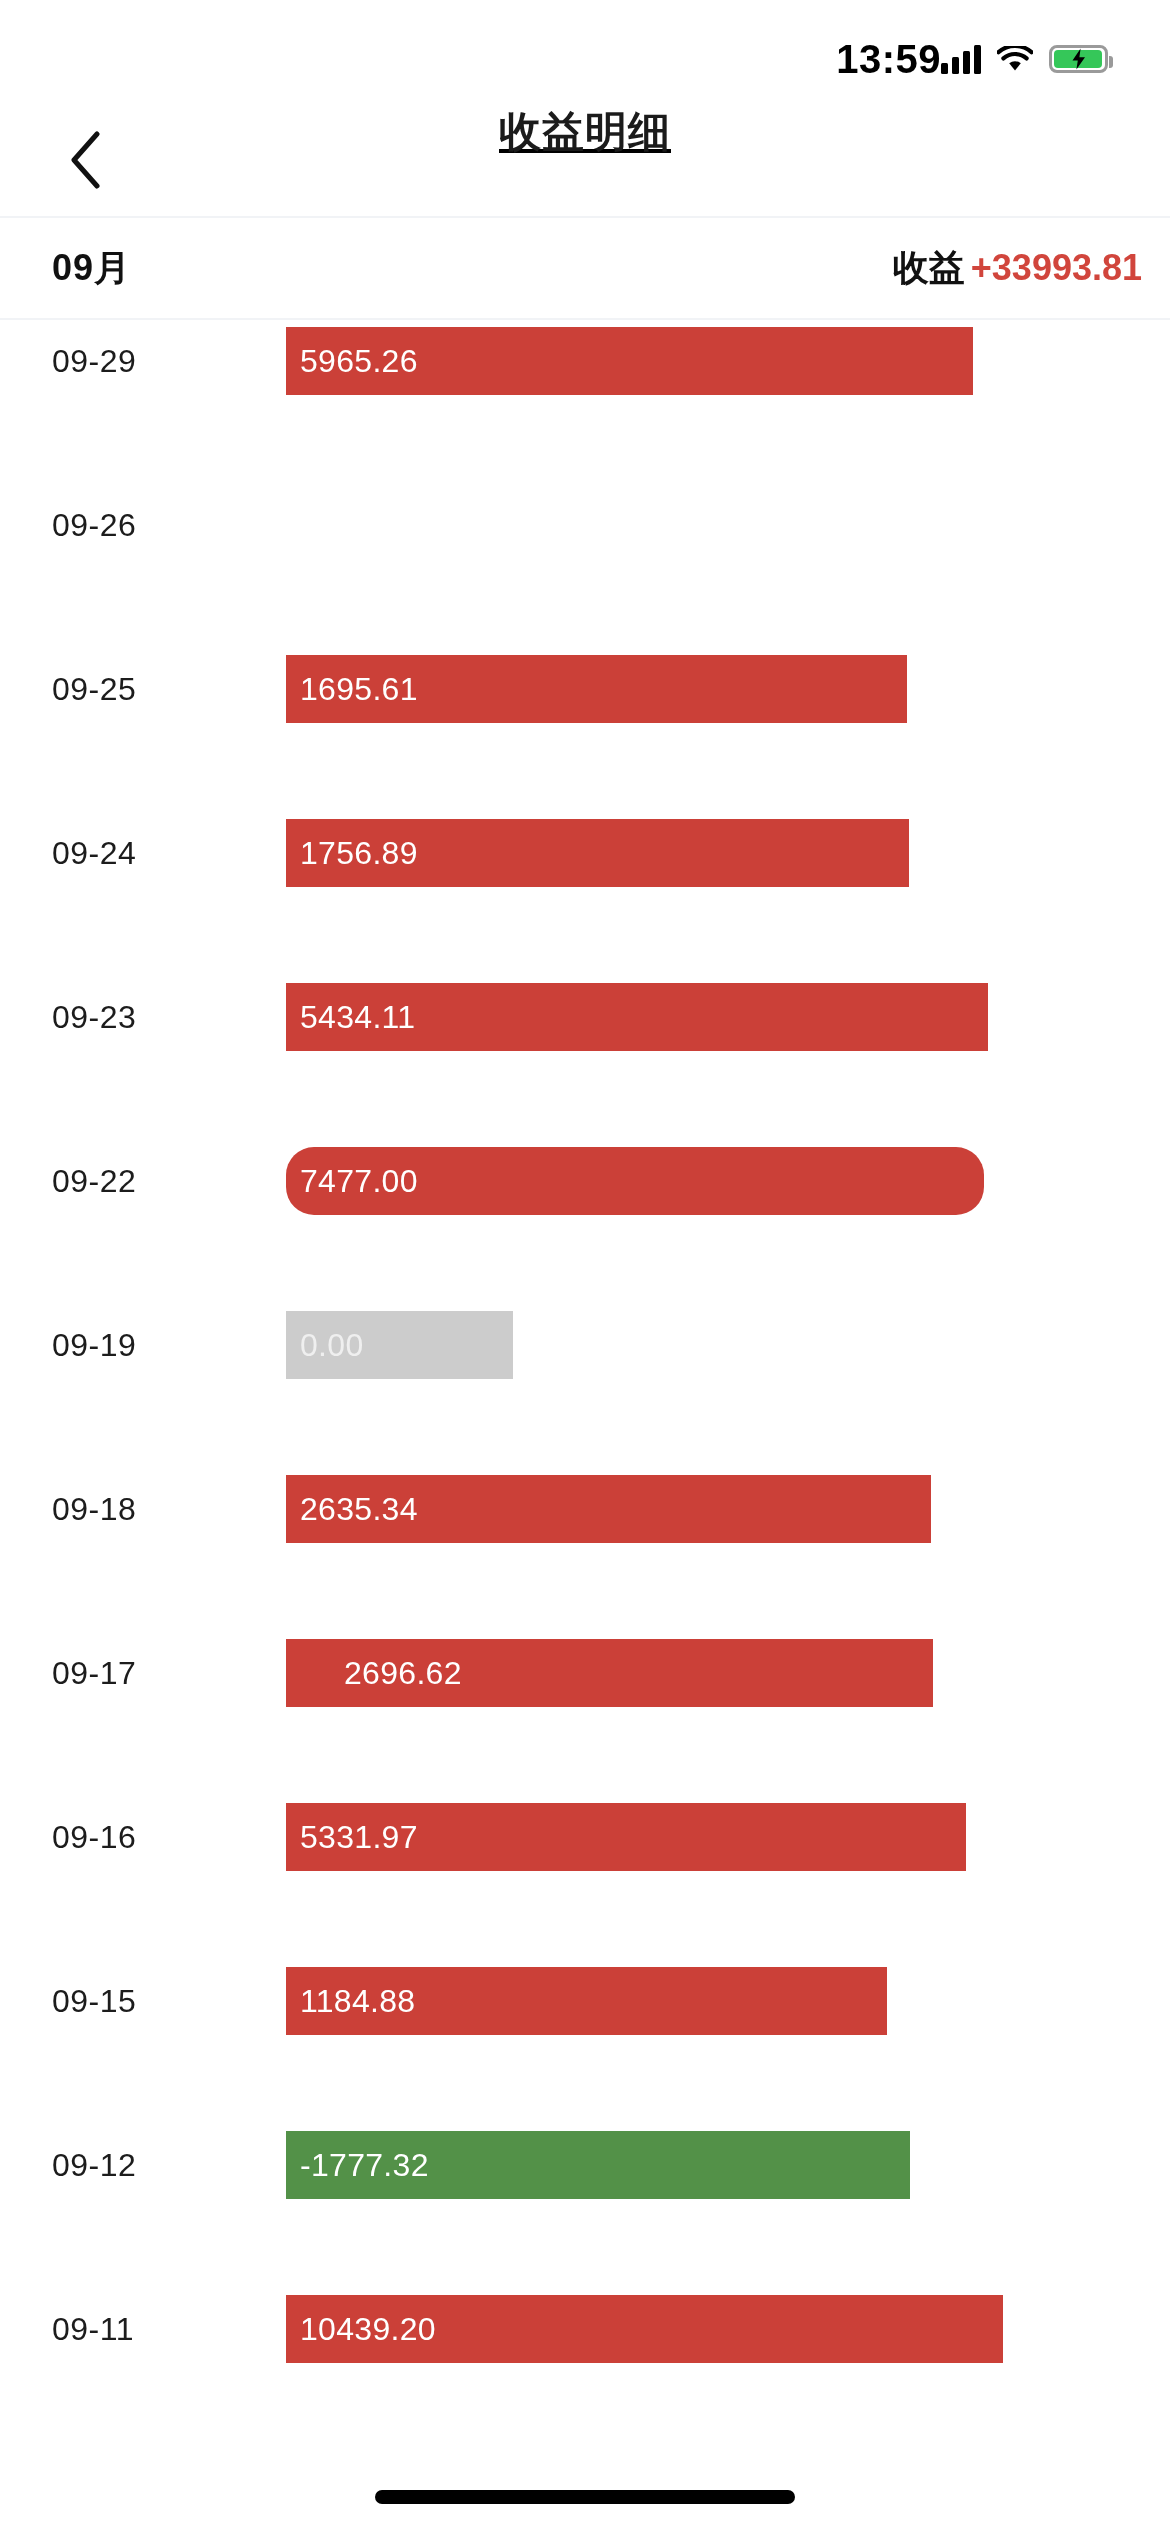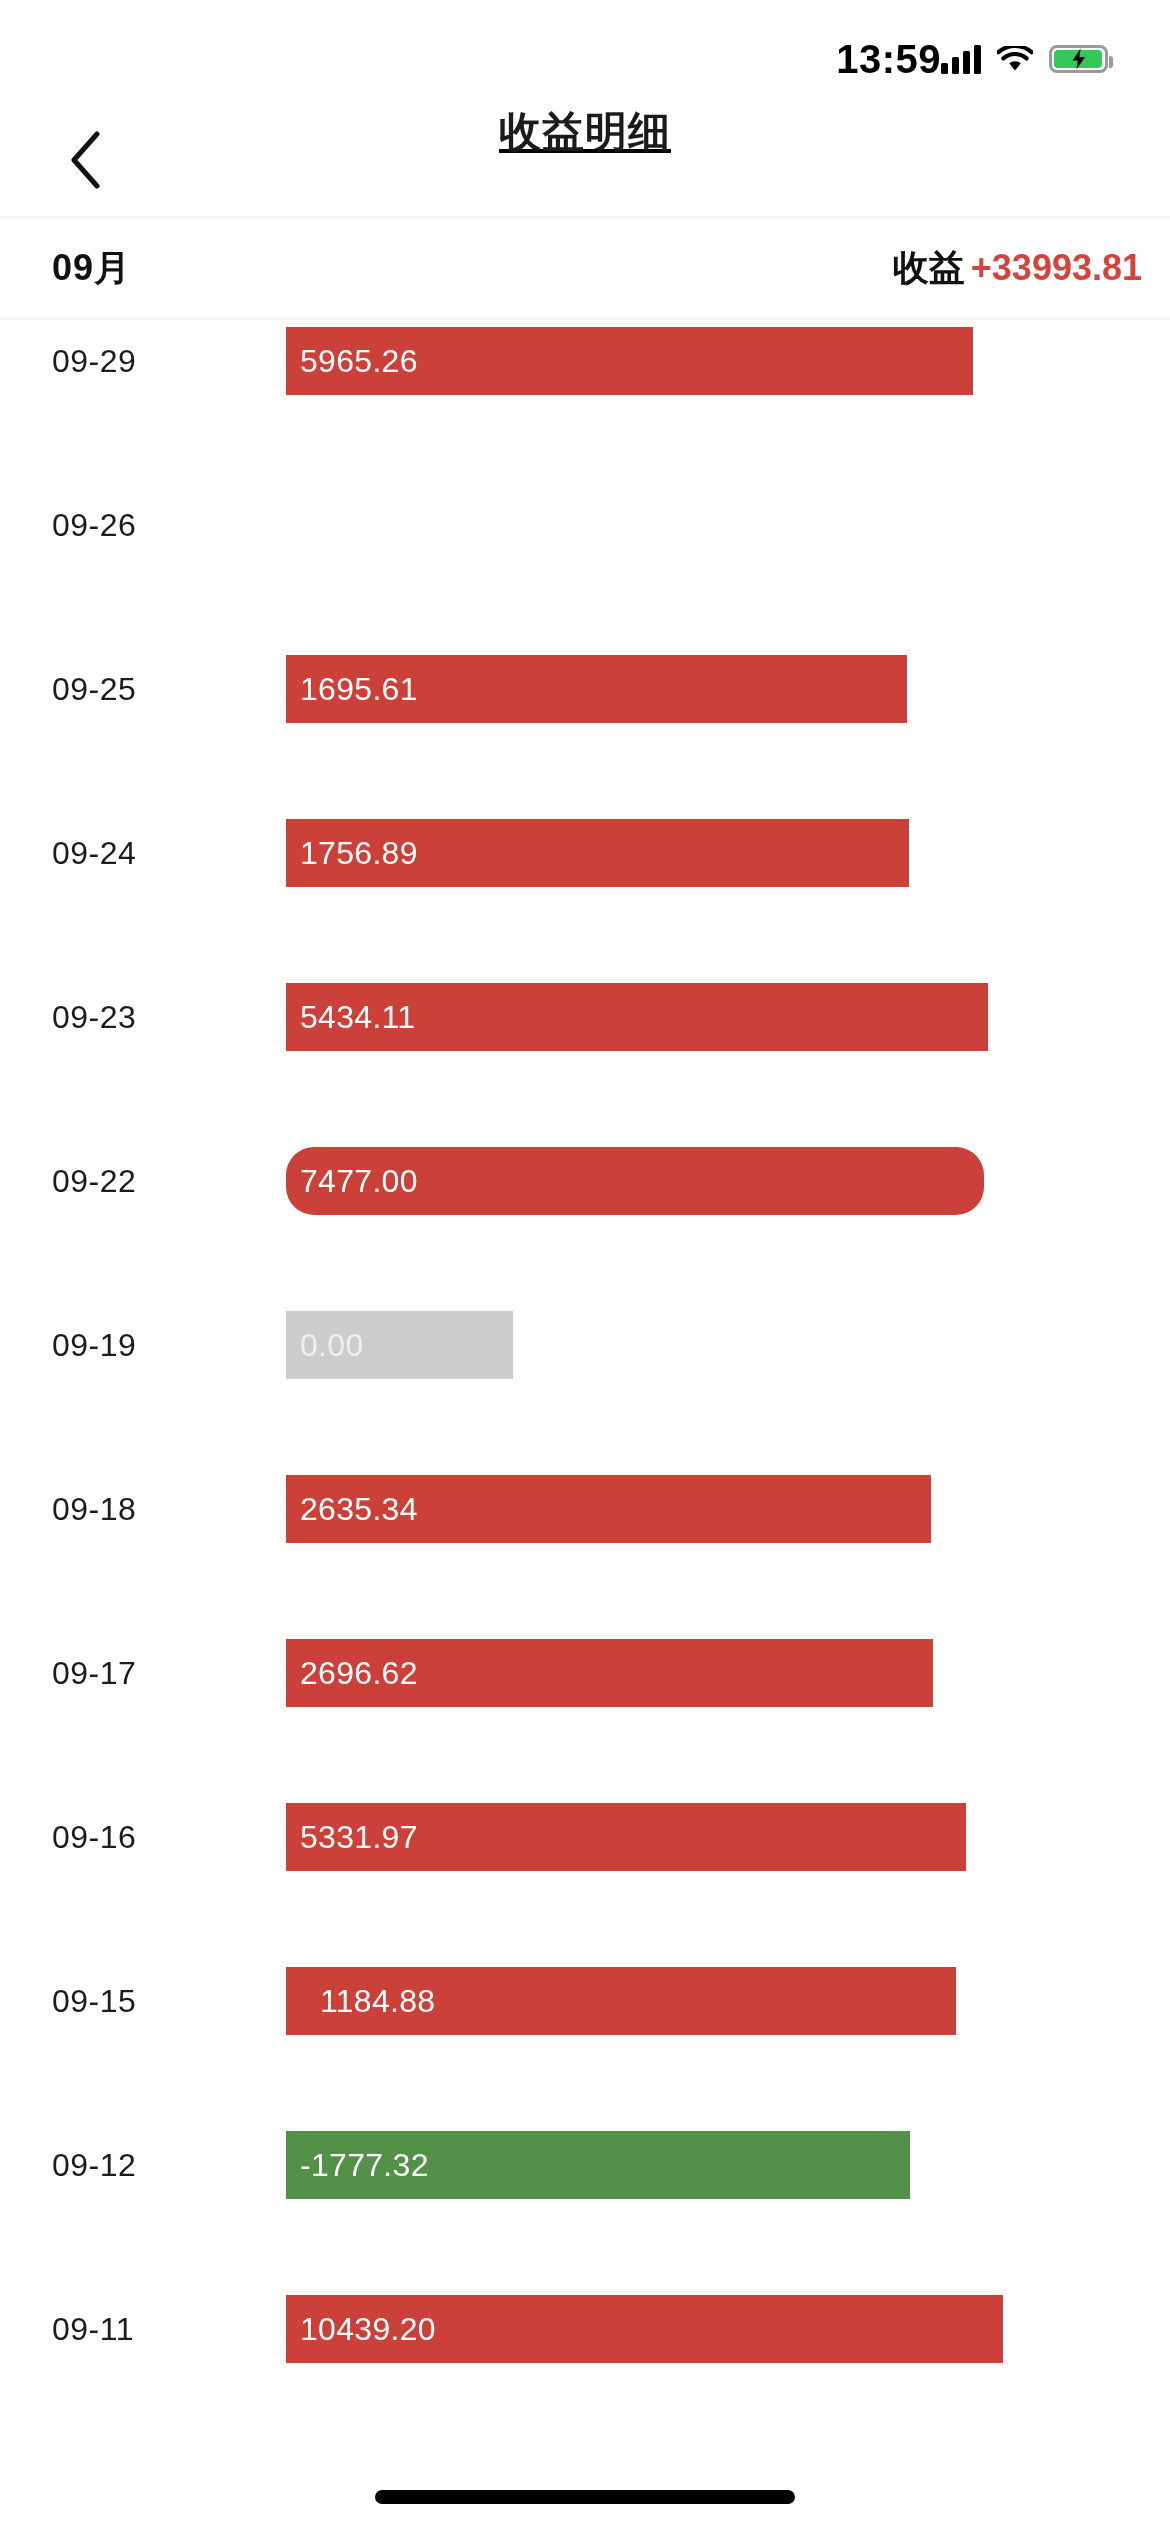--- a/index.html
+++ b/index.html
@@ -206,35 +206,35 @@
       <div class="row-gap"></div>
       <div class="row-wrap">
         <div class="date">09-18</div>
         <div class="bar pos" style="width: 645px;">
           <span class="bar-value">2635.34</span>
         </div>
       </div>
       <div class="row-gap"></div>
       <div class="row-wrap">
         <div class="date">09-17</div>
-        <div class="bar pos" style="width: 647px;">
+        <div class="bar pos" style="width: 647px; padding-left: 44px;">
           <span class="bar-value">2696.62</span>
         </div>
       </div>
       <div class="row-gap"></div>
       <div class="row-wrap">
         <div class="date">09-16</div>
         <div class="bar pos" style="width: 680px;">
           <span class="bar-value">5331.97</span>
         </div>
       </div>
       <div class="row-gap"></div>
       <div class="row-wrap">
         <div class="date">09-15</div>
-        <div class="bar pos" style="width: 670px; padding-left: 20px;">
+        <div class="bar pos" style="width: 601px;">
           <span class="bar-value">1184.88</span>
         </div>
       </div>
       <div class="row-gap"></div>
       <div class="row-wrap">
         <div class="date">09-12</div>
         <div class="bar neg" style="width: 624px;">
           <span class="bar-value">-1777.32</span>
         </div>
       </div>

